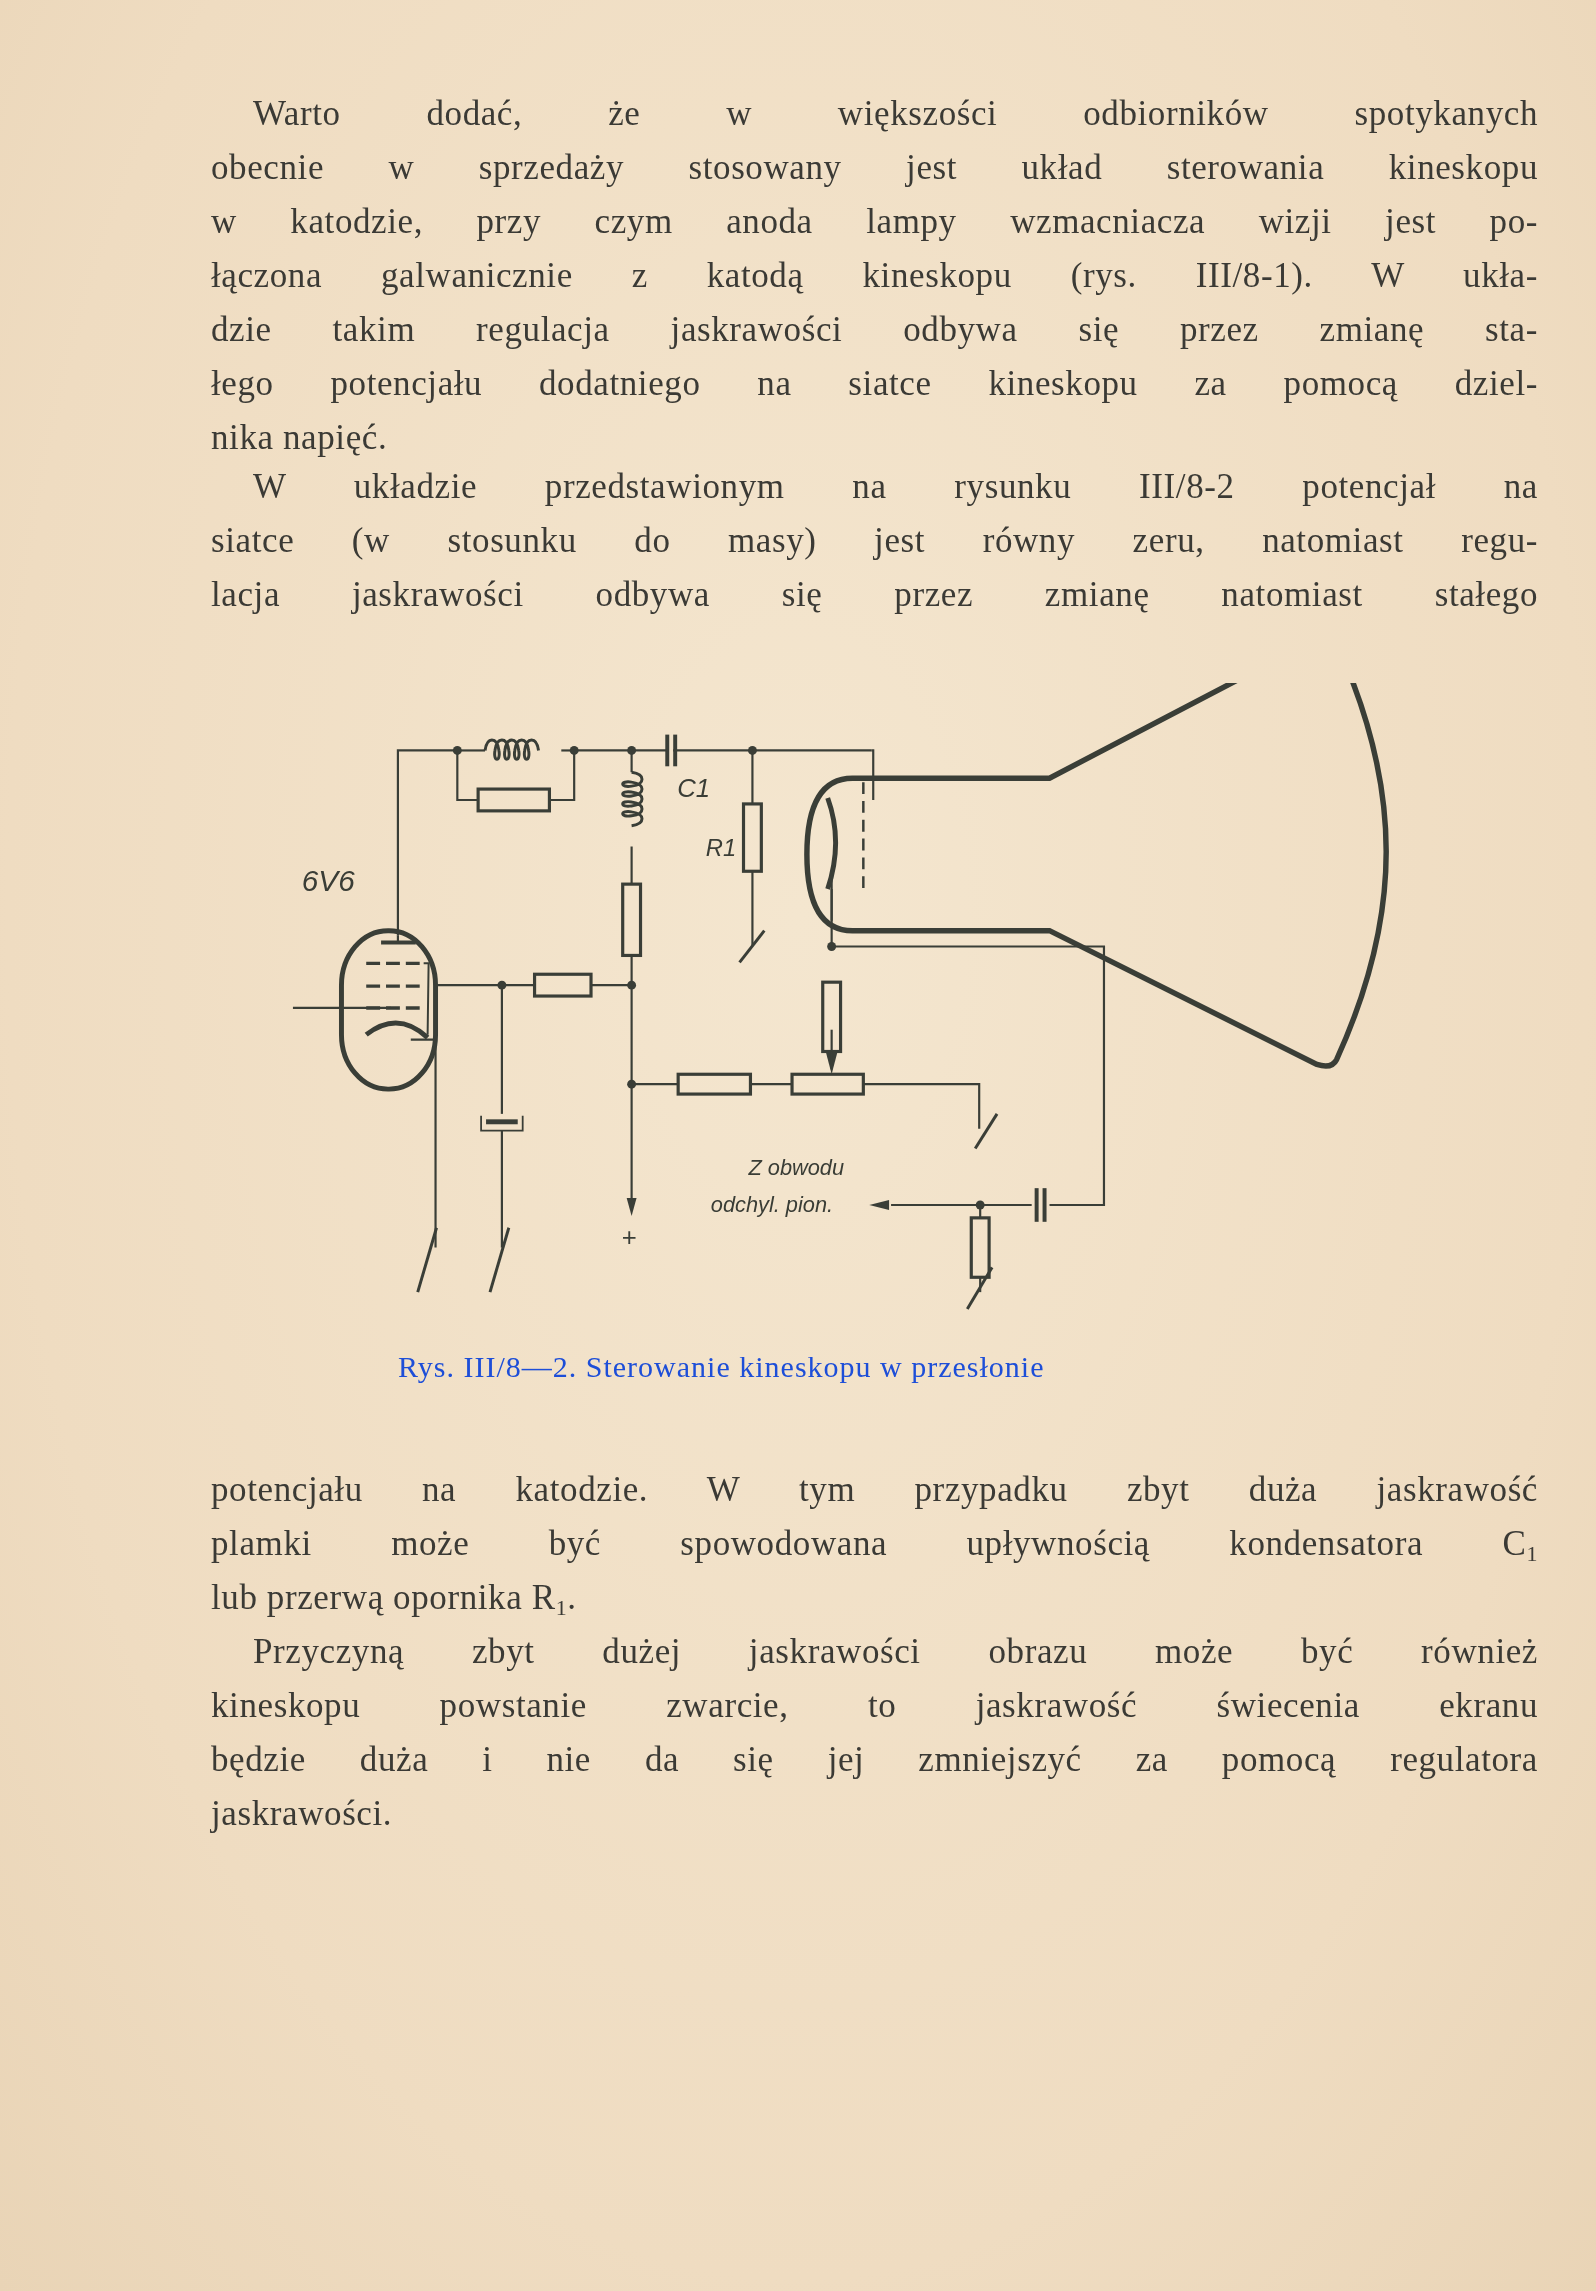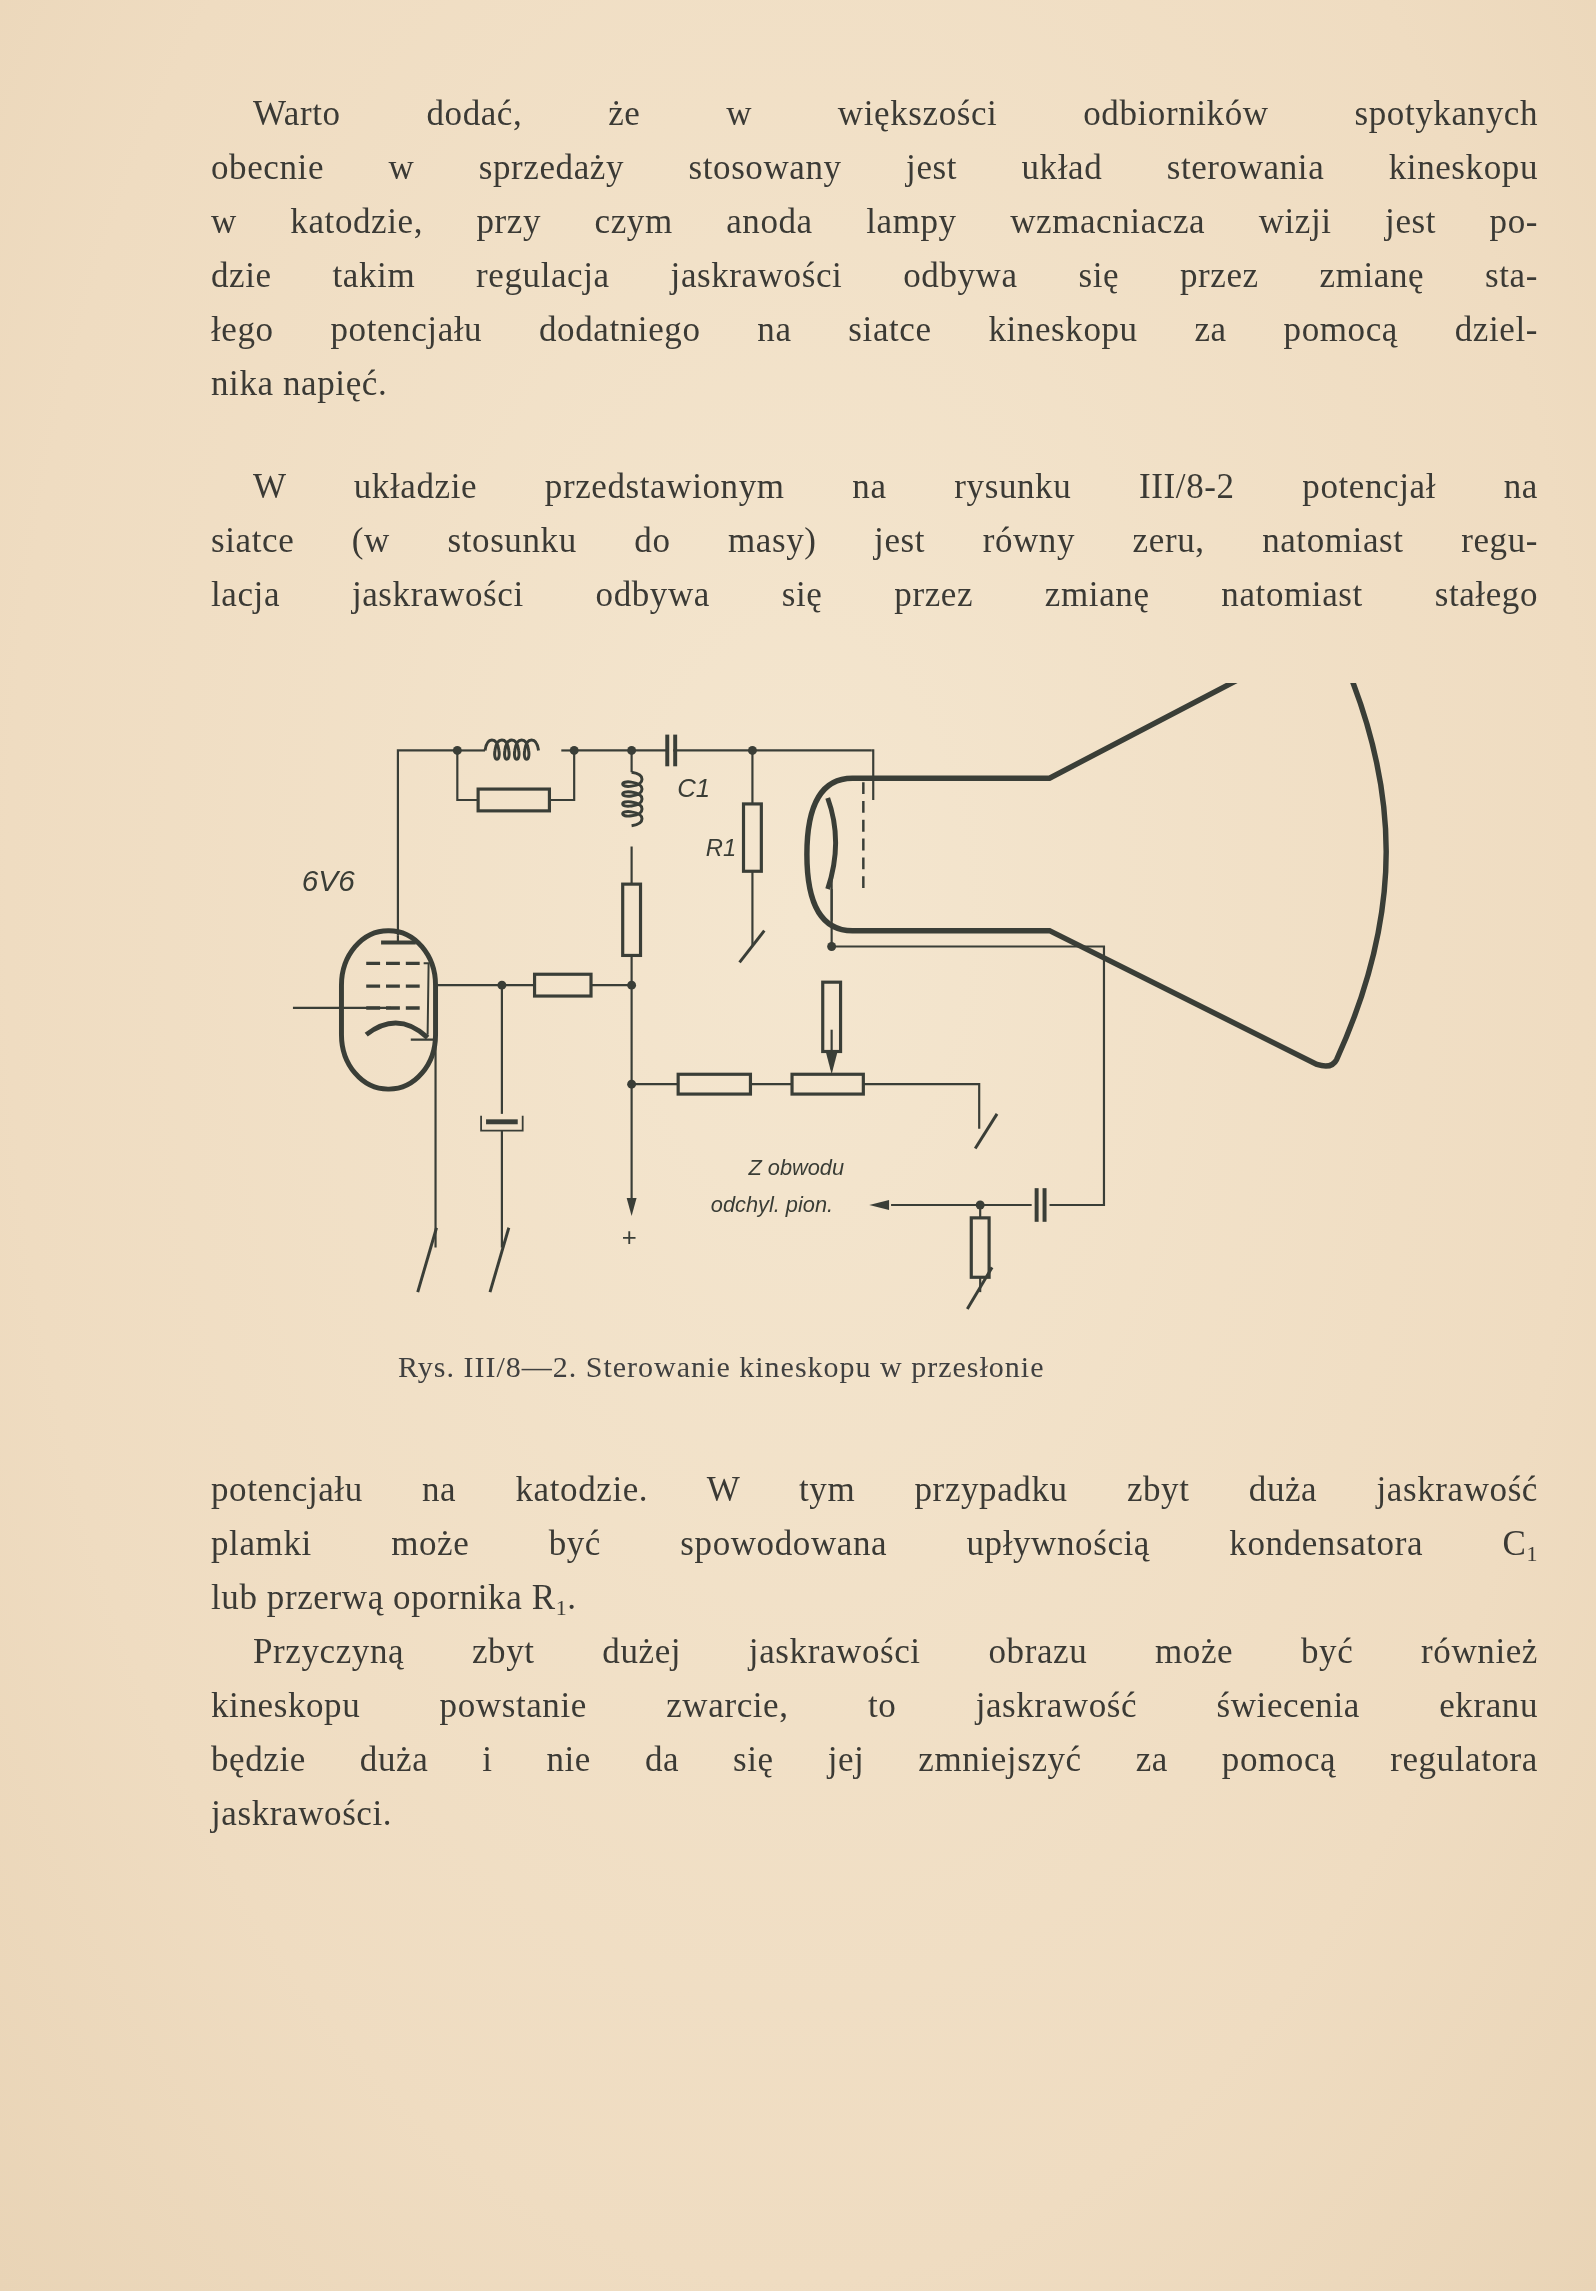--- a/index.html
+++ b/index.html
@@ -22,31 +22,32 @@
   .para .line.last{text-align-last:left;}
   .indent{padding-left:42px;}
   #p1{top:87px;}
   #p2{top:460px;}
   #p3{top:1463px;}
   #p4{top:1625px;}
   sub{font-size:22px;vertical-align:-6px;line-height:0;}
   #figure{position:absolute;left:287px;top:683px;width:1119px;height:634px;}
   #caption{
     position:absolute;left:398px;top:1350px;font-size:30px;letter-spacing:1px;
-    font-family:"Liberation Serif","DejaVu Serif",serif;color:#404040;
+    font-family:"Liberation Serif","DejaVu Serif",serif;color:#1d4ed8;
   }
   .lbl{font-family:"Liberation Sans","DejaVu Sans",sans-serif;font-style:italic;fill:#3a3d36;}
 </style>
 </head>
 <body>
 
 <div id="p1" class="para">
   <span class="line indent" style="word-spacing: 0px; display: block;">Warto dodać, że w większości odbiorników spotykanych</span>
   <span class="line" style="word-spacing: 0px; display: block;">obecnie w sprzedaży stosowany jest układ sterowania kineskopu</span>
   <span class="line" style="word-spacing: 0px; display: block;">w katodzie, przy czym anoda lampy wzmacniacza wizji jest po-</span>
+  <span class="line" style="word-spacing: 0px; display: block;">łączona galwanicznie z katodą kineskopu (rys. III/8-1). W ukła-</span>
   <span class="line" style="word-spacing: 0px; display: block;">dzie takim regulacja jaskrawości odbywa się przez zmianę sta-</span>
   <span class="line" style="word-spacing: 0px; display: block;">łego potencjału dodatniego na siatce kineskopu za pomocą dziel-</span>
   <span class="line last">nika napięć.</span>
 </div>
 
 <div id="p2" class="para">
   <span class="line indent" style="word-spacing: 0px; display: block;">W układzie przedstawionym na rysunku III/8-2 potencjał na</span>
   <span class="line" style="word-spacing: 0px; display: block;">siatce (w stosunku do masy) jest równy zeru, natomiast regu-</span>
   <span class="line" style="word-spacing: 0px; display: block;">lacja jaskrawości odbywa się przez zmianę natomiast stałego</span>
 </div>

